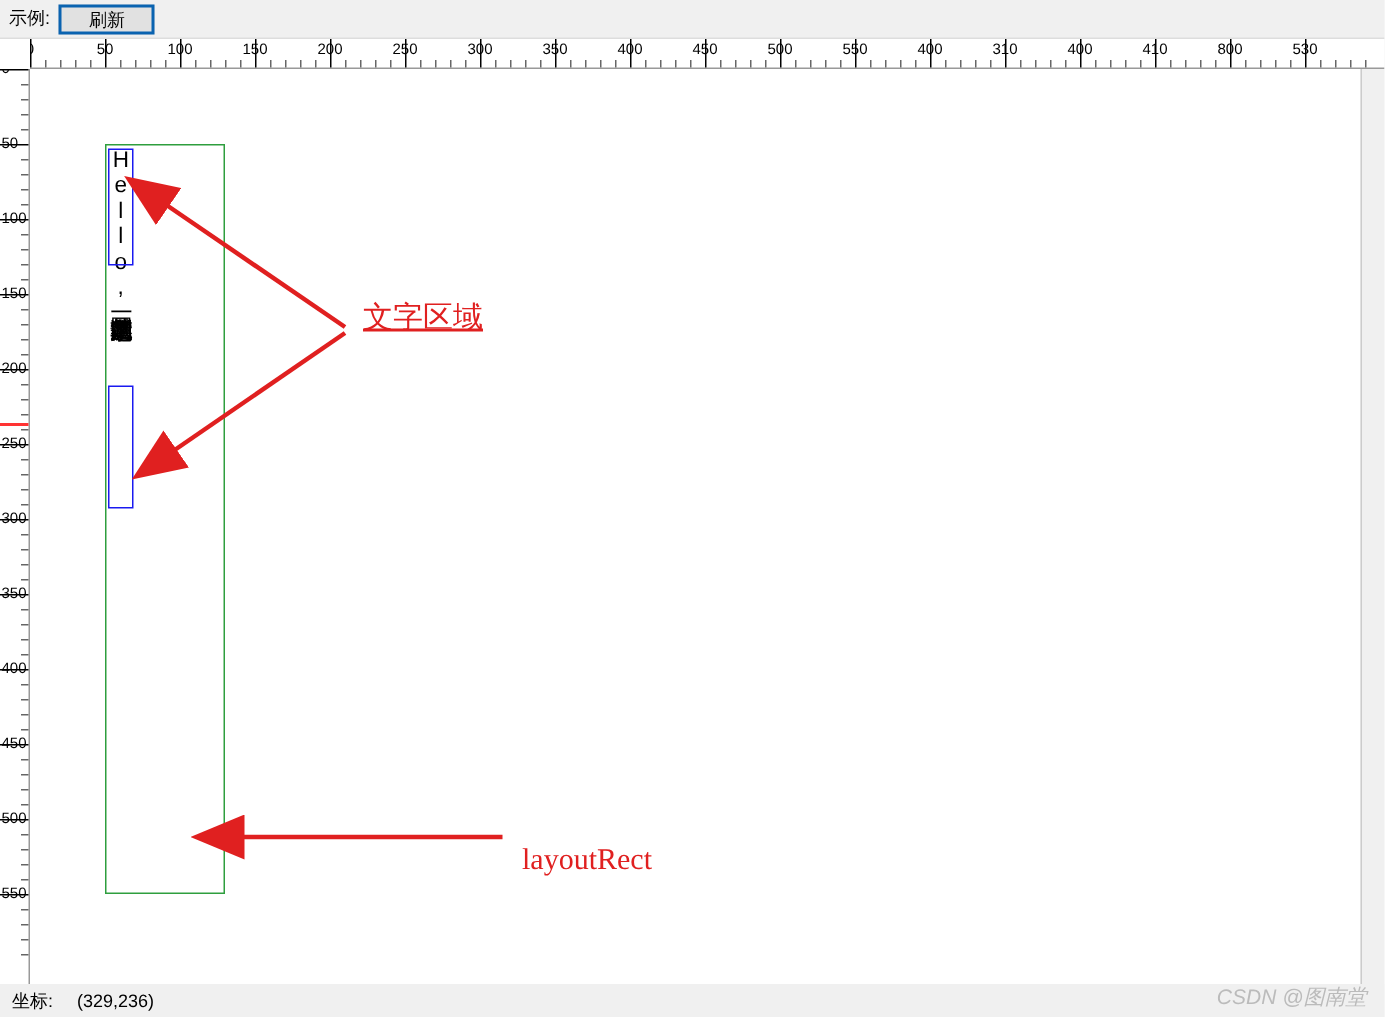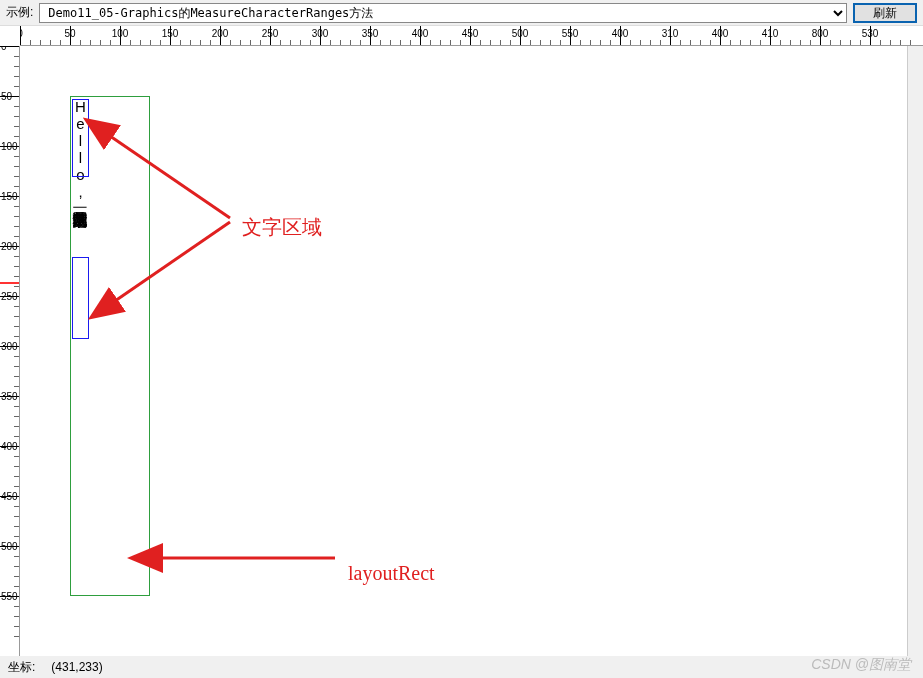--- a/index.html
+++ b/index.html
@@ -157,23 +157,20 @@
       color: #bbb;
       font-size: 14px;
       font-style: italic;
     }
   </style>
 </head>
 <body>
 
 <div class="toolbar">
   <span class="toolbar-label">示例:</span>
-  <select class="dropdown">
-    <option>Demo11_05-Graphics的MeasureCharacterRanges方法</option>
-  </select>
   <button class="refresh-btn">刷新</button>
 </div>
 
 <div class="work-area">
 
   <div class="ruler-h" id="ruler-h">
       <div class="tick" style="left: 0px;"></div>
       <div class="tick-label" style="left: 0px;">0</div>
       <div class="tick minor" style="left: 10px;"></div>
       <div class="tick minor" style="left: 20px;"></div>
@@ -360,36 +357,36 @@
 
   <div class="canvas">
 
     <div class="layout-rect" style="left:50px;top:50px;width:80px;height:500px;"></div>
 
     <div class="vtext" style="left:52px;top:52px;">Hello,这是一段测试范围的文字</div>
 
     <div class="range-box" style="left:52px;top:53px;width:17px;height:78px;"></div>
     <div class="range-box" style="left:52px;top:211px;width:17px;height:82px;"></div>
 
-    <div class="anno-text" style="left:222px;top:168px;">文字区域</div>
+    <div class="anno-text" style="left:222px;top:152px;text-decoration:underline;">文字区域</div>
     <div class="anno-text" style="left:328px;top:516px;font-family:'Times New Roman',serif;">layoutRect</div>
 
     <svg class="arrow-svg" width="900" height="620">
       <defs>
         <marker id="ahead" markerWidth="12" markerHeight="10" refX="1" refY="5" orient="auto">
           <polygon points="0,0 12,5 0,10" fill="#e02020"></polygon>
         </marker>
       </defs>
       <line x1="210" y1="172" x2="90" y2="90" stroke="#e02020" stroke-width="3" marker-end="url(#ahead)"></line>
       <line x1="210" y1="176" x2="95" y2="255" stroke="#e02020" stroke-width="3" marker-end="url(#ahead)"></line>
       <line x1="315" y1="512" x2="140" y2="512" stroke="#e02020" stroke-width="3" marker-end="url(#ahead)"></line>
     </svg>
   </div>
 
   <div class="scrollbar-v"></div>
 </div>
 
 <div class="statusbar">
   <span>坐标:</span>
-  <span>(431,233)</span>
+  <span>(329,236)</span>
 </div>
 
 <div class="watermark">CSDN @图南堂</div>
 
 </body></html>

